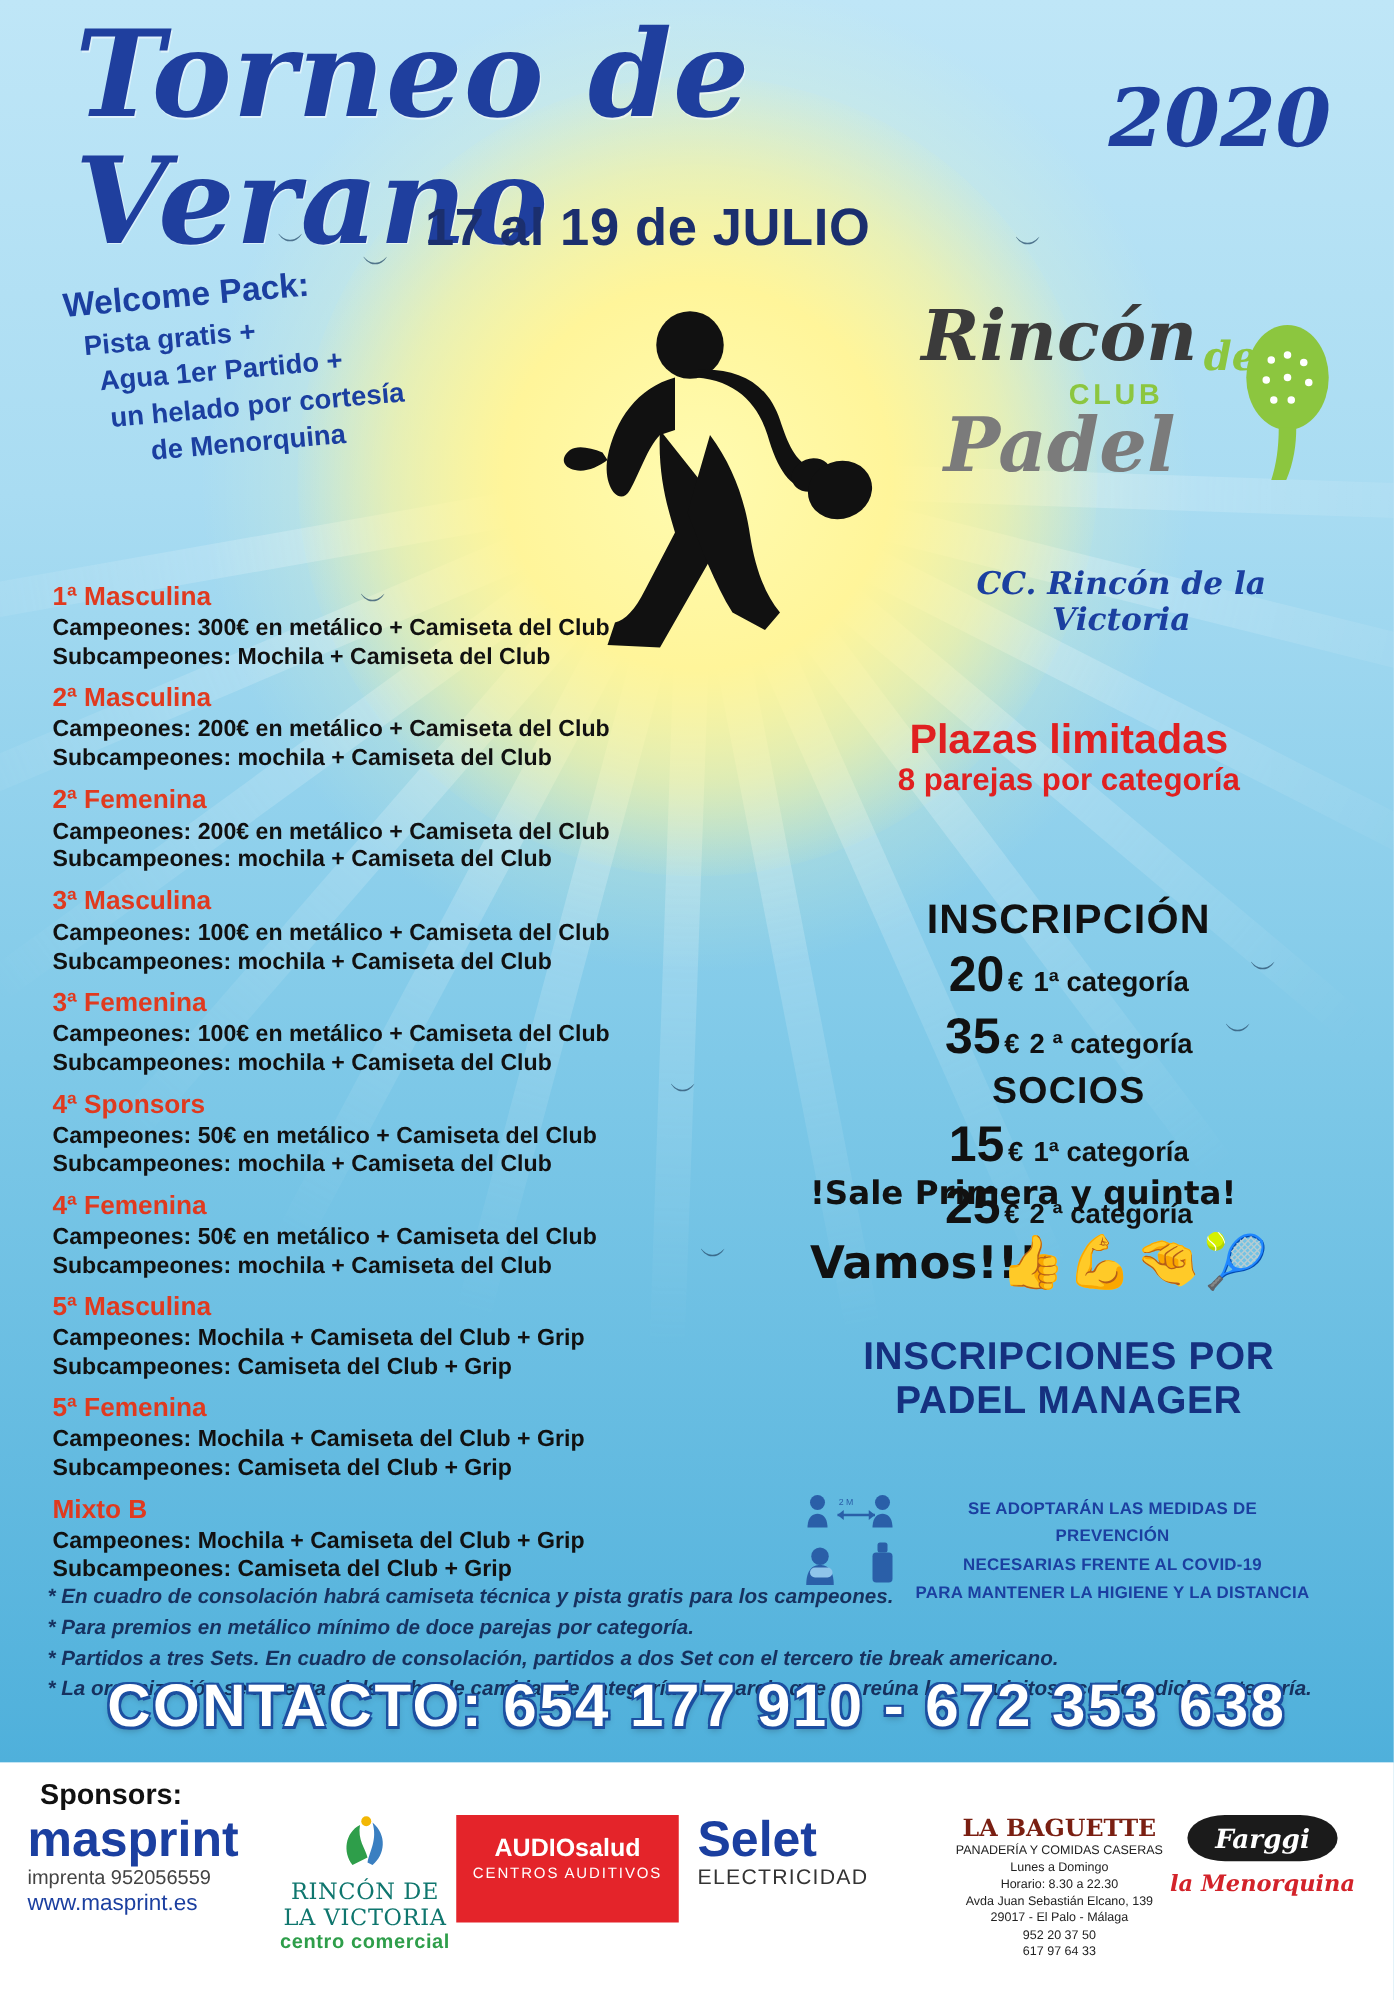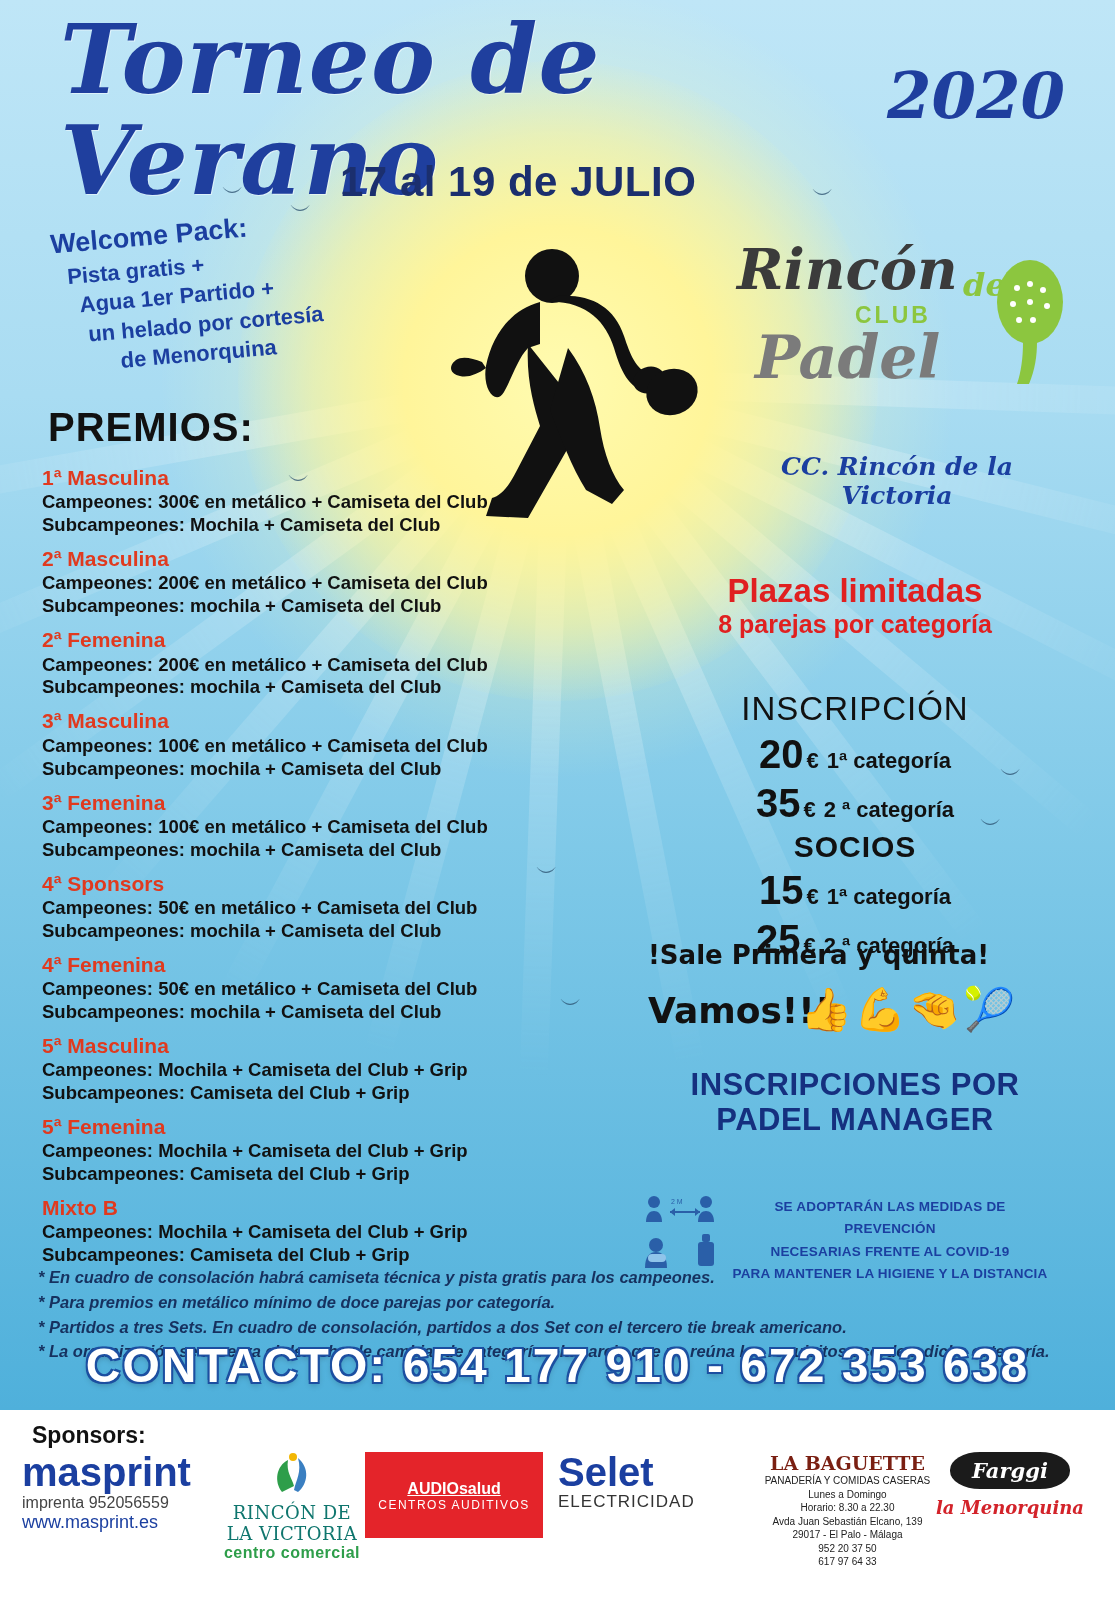--- a/index.html
+++ b/index.html
@@ -107,21 +107,21 @@
     font-size:25px; color:#1b3fa0; font-weight:bold;
   }
 
   .plazas {
     position:absolute; left:640px; top:572px; width:430px; text-align:center;
   }
   .plazas .p1 { font-size:33px; font-weight:bold; color:#e02020; }
   .plazas .p2 { font-size:25px; font-weight:bold; color:#e02020; }
 
   .inscripcion { position:absolute; left:640px; top:690px; width:430px; text-align:center; }
-  .insc-h { font-size:33px; font-weight:normal; color:#111; letter-spacing:1px; }
+  .insc-h { font-size:33px; font-weight:bold; color:#111; letter-spacing:1px;margin-top:26px; }
   .price-row { display:flex; align-items:baseline; justify-content:center; margin-top:4px; }
   .price-num { font-size:40px; font-weight:bold; color:#111; }
   .price-eur { font-size:22px; font-weight:bold; color:#111; margin:0 8px 0 3px; }
   .price-cat { font-size:22px; font-weight:bold; color:#111; }
   .socios-h { font-size:30px; font-weight:bold; color:#111; letter-spacing:1px; margin-top:4px; }
 
   .sale {
     position:absolute; left:648px; top:940px; width:420px;
     font-family:"DejaVu Sans", sans-serif; font-size:26px; color:#111; font-weight:bold;
   }
@@ -159,21 +159,21 @@
   .masprint { left:22px; width:190px; }
   .masprint .mp-word { font-size:40px; font-weight:bold; color:#1b3fa0; line-height:1; }
   .masprint .mp-sub { font-size:16px; color:#444; margin-top:2px; }
   .masprint .mp-web { font-size:18px; color:#1b3fa0; }
 
   .rincon-v { left:222px; width:140px; text-align:center; }
   .rincon-v .rv-t { font-family:"DejaVu Serif", serif; font-size:18px; color:#0f766e; letter-spacing:.5px; }
   .rincon-v .rv-b { font-size:16px; font-weight:bold; color:#2e9e4a; letter-spacing:.5px; }
 
   .audio { left:365px; width:178px; height:86px; background:#e4242a; color:#fff; text-align:center; }
-  .audio .a1 { font-size:16px; font-weight:bold; padding-top:28px;text-decoration:underline; }
+  .audio .a1 { font-size:20px; font-weight:bold; padding-top:16px; }
   .audio .a2 { font-size:12px; letter-spacing:1.5px; }
 
   .selet { left:558px; width:180px; }
   .selet .s1 { font-size:40px; font-weight:bold; color:#1b3fa0; line-height:1; }
   .selet .s2 { font-size:17px; color:#333; letter-spacing:1px; }
 
   .baguette { left:760px; width:175px; text-align:center; }
   .baguette .b1 { font-family:"DejaVu Serif", serif; font-weight:bold; font-size:19px; color:#7a1f12; }
   .baguette .b2 { font-size:10px; color:#222; line-height:1.35; }
 
@@ -234,21 +234,20 @@
   <div class="dates">17 al 19 de JULIO</div>
 
   <div class="welcome">
     <div class="wp-title">Welcome Pack:</div>
     <div class="wp-line" style="margin-left:14px">Pista gratis +</div>
     <div class="wp-line" style="margin-left:24px">Agua 1er Partido +</div>
     <div class="wp-line" style="margin-left:30px">un helado por cortesía</div>
     <div class="wp-line" style="margin-left:60px">de Menorquina</div>
   </div>
 
-  <div class="premios-h">PREMIOS:</div>
 
   <div class="premios">
     <div class="cat">
       <div class="cat-name">1ª Masculina</div>
       <div class="cat-line">Campeones: 300€ en metálico + Camiseta del Club</div>
       <div class="cat-line">Subcampeones: Mochila + Camiseta del Club</div>
     </div>
     <div class="cat">
       <div class="cat-name">2ª Masculina</div>
       <div class="cat-line">Campeones: 200€ en metálico + Camiseta del Club</div>

